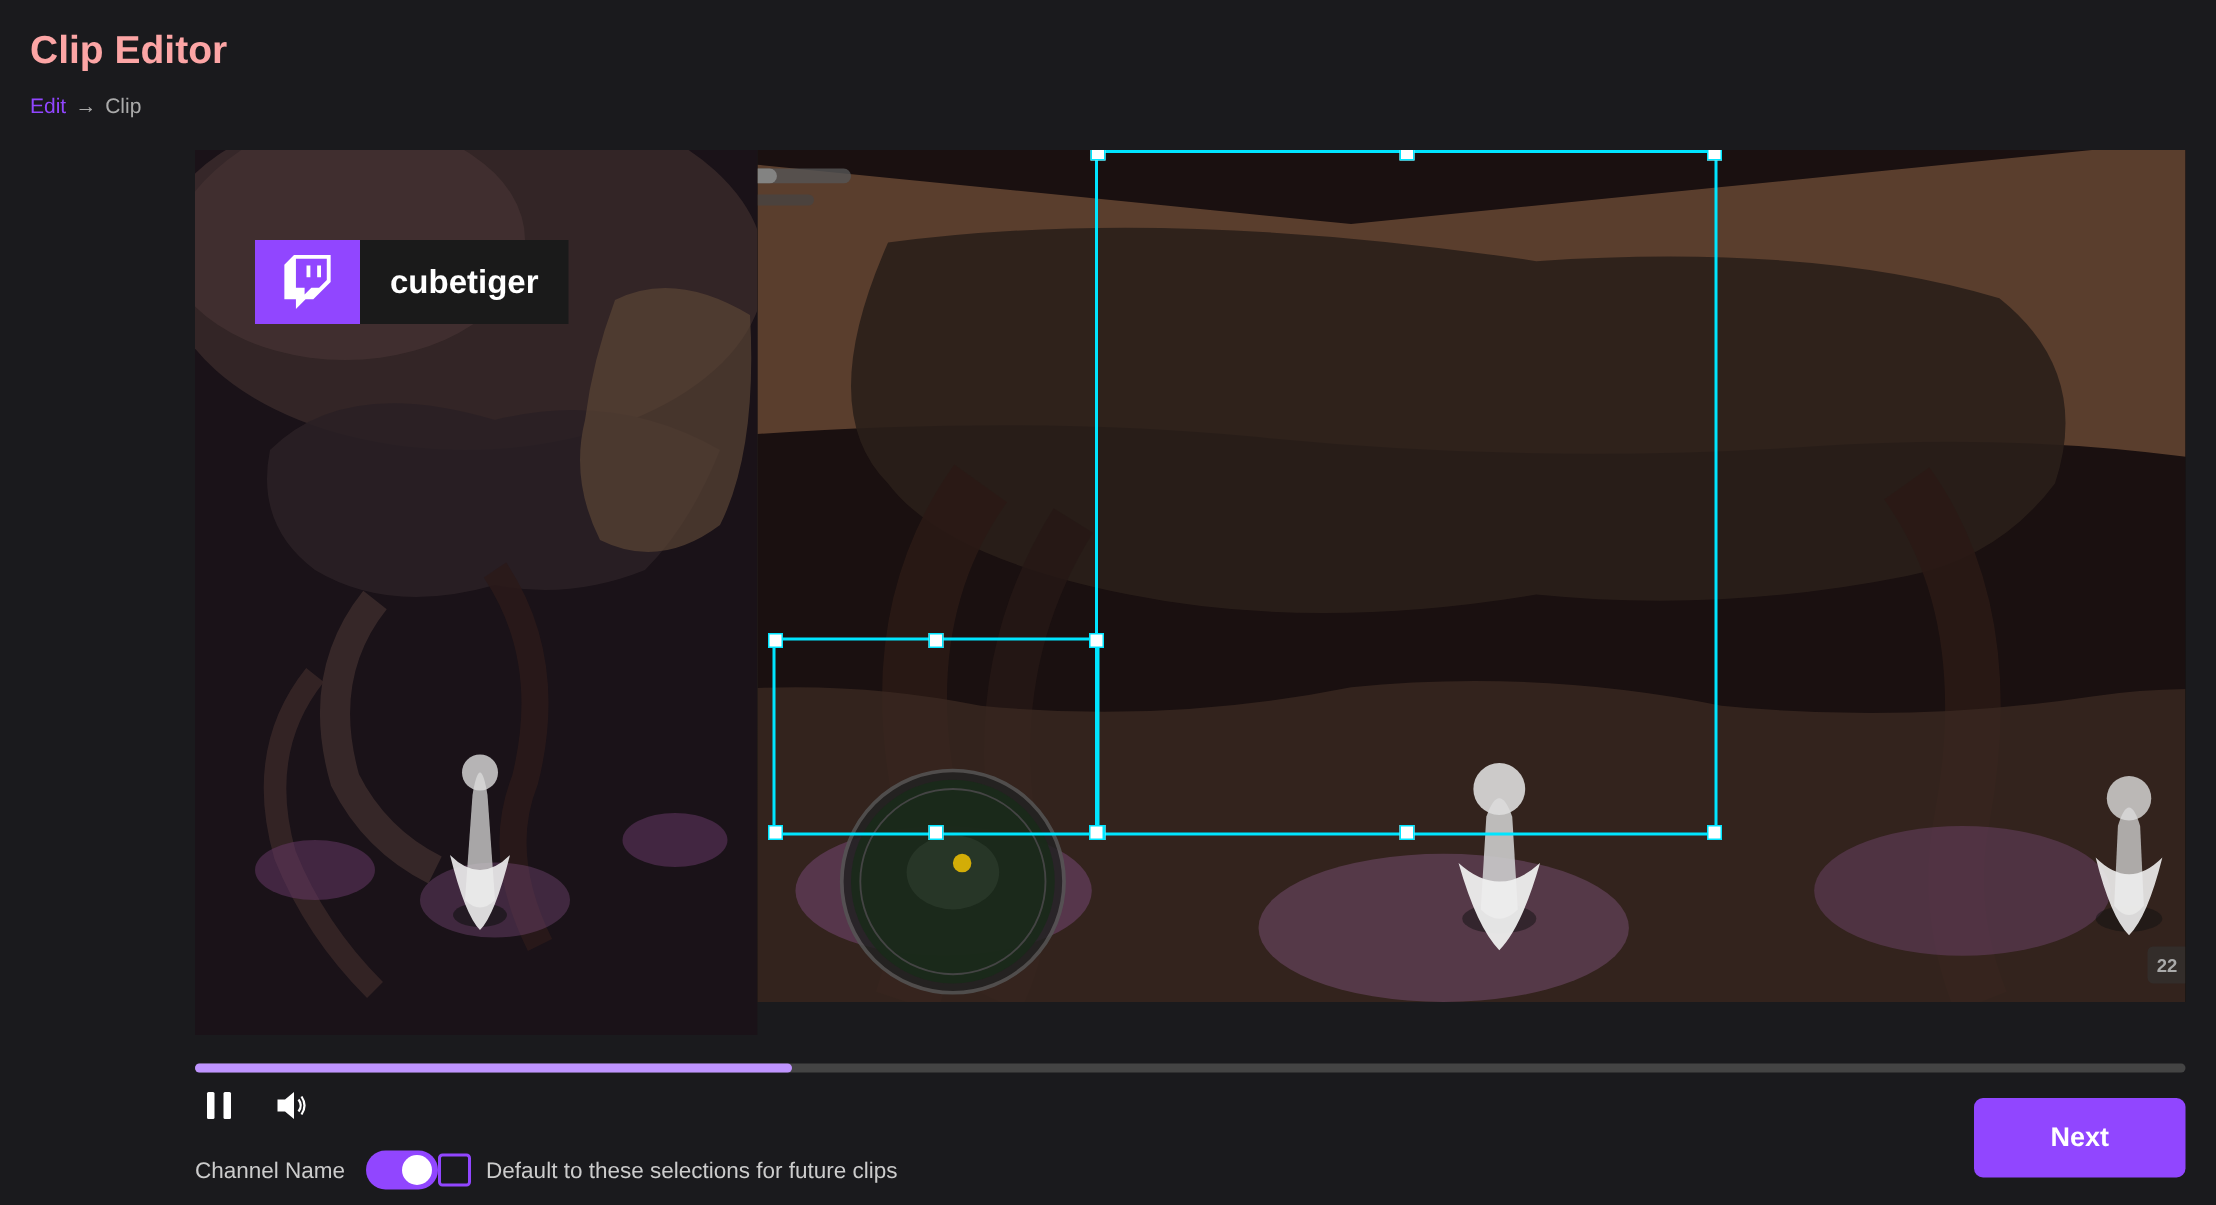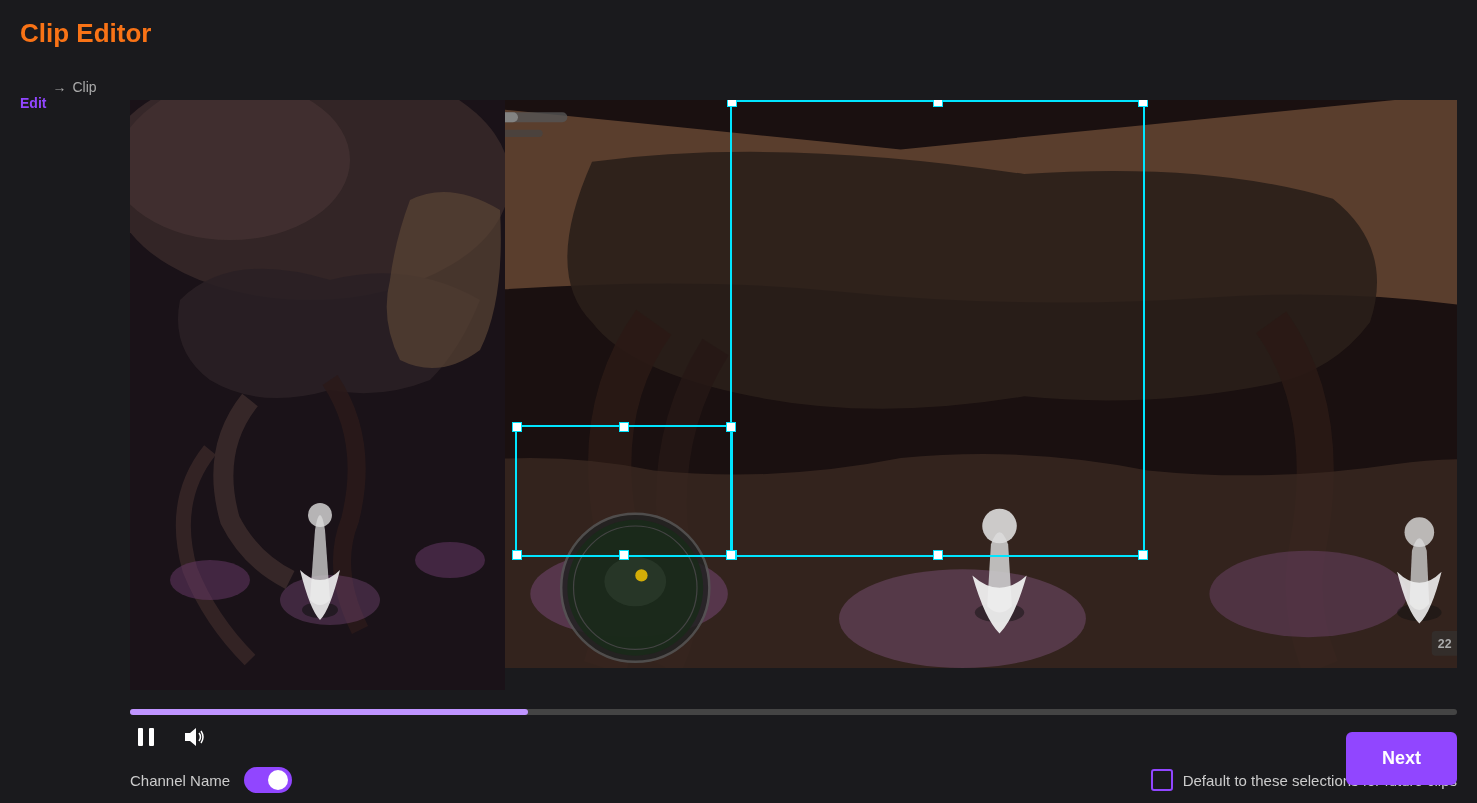--- a/index.html
+++ b/index.html
@@ -12,36 +12,35 @@
       overflow: hidden;
       position: relative;
     }
 
     .page-title {
       position: absolute;
       top: 18px;
       left: 20px;
       font-size: 26px;
       font-weight: 700;
-      color: #f97316;
+      color: #fca5a5;
     }
 
     .breadcrumb {
       position: absolute;
       top: 62px;
       left: 20px;
       font-size: 14px;
       display: flex;
       align-items: center;
       gap: 6px;
     }
     .breadcrumb-edit {
       color: #9146ff;
-      font-weight: 700;
-      margin-top: 33px;
+      font-weight: 400;
     }
     .breadcrumb-arrow {
       color: #aaa;
     }
     .breadcrumb-share {
       color: #aaa;
     }
 
     
     .sidebar {
@@ -279,21 +278,21 @@
     }
 
     
     .options-bar {
       position: absolute;
       left: 130px;
       right: 20px;
       bottom: 10px;
       display: flex;
       align-items: center;
-      justify-content: space-between;
+      justify-content: flex-start;
     }
 
     .channel-name-section {
       display: flex;
       align-items: center;
       gap: 14px;
     }
 
     .channel-label {
       font-size: 15px;
@@ -342,21 +341,21 @@
     }
 
     
     .next-btn {
       position: absolute;
       bottom: 18px;
       right: 20px;
       background: #9146ff;
       color: #fff;
       border: none;
-      padding: 16px 36px;
+      padding: 16px 51px;
       font-size: 18px;
       font-weight: 600;
       border-radius: 6px;
       cursor: pointer;
     }
 
     
     .art-svg {
       position: absolute;
       top: 0; left: 0;
@@ -403,20 +402,30 @@
 
         <ellipse cx="190" cy="510" rx="18" ry="8" fill="#111" opacity="0.6"></ellipse>
         <path d="M 185 430 Q 190 400 195 430 L 200 500 Q 190 510 180 500 Z" fill="#ccc" opacity="0.8"></path>
         <circle cx="190" cy="415" r="12" fill="#ddd" opacity="0.8"></circle>
 
         <path d="M 170 470 Q 190 490 210 470 Q 200 510 190 520 Q 180 510 170 470 Z" fill="#eee" opacity="0.9"></path>
 
         <path d="M 280 100 Q 320 80 370 110 Q 375 200 350 250 Q 310 280 270 260 Q 250 220 260 180 Q 265 140 280 100 Z" fill="#5a4535" opacity="0.7"></path>
       </svg>
 
+      <div class="twitch-overlay">
+        <div class="twitch-logo-box">
+          <svg class="twitch-logo-svg" viewBox="0 0 24 24" xmlns="http://www.w3.org/2000/svg">
+            <path d="M11.571 4.714h1.715v5.143H11.57zm4.715 0H18v5.143h-1.714zM6 0L1.714 4.286v15.428h5.143V24l4.286-4.286h3.428L22.286 12V0zm14.571 11.143l-3.428 3.428h-3.429l-3 3v-3H6.857V1.714h13.714z"></path>
+          </svg>
+        </div>
+        <div class="twitch-name-box">
+          <span class="twitch-username">cubetiger</span>
+        </div>
+      </div>
     </div>
   </div>
 
   <div class="video-right">
     <div class="game-scene-right">
 
       <svg class="art-svg" viewBox="0 0 930 460" xmlns="http://www.w3.org/2000/svg" preserveAspectRatio="xMidYMid slice">
 
         <rect width="930" height="460" fill="#1a1010"></rect>
 

